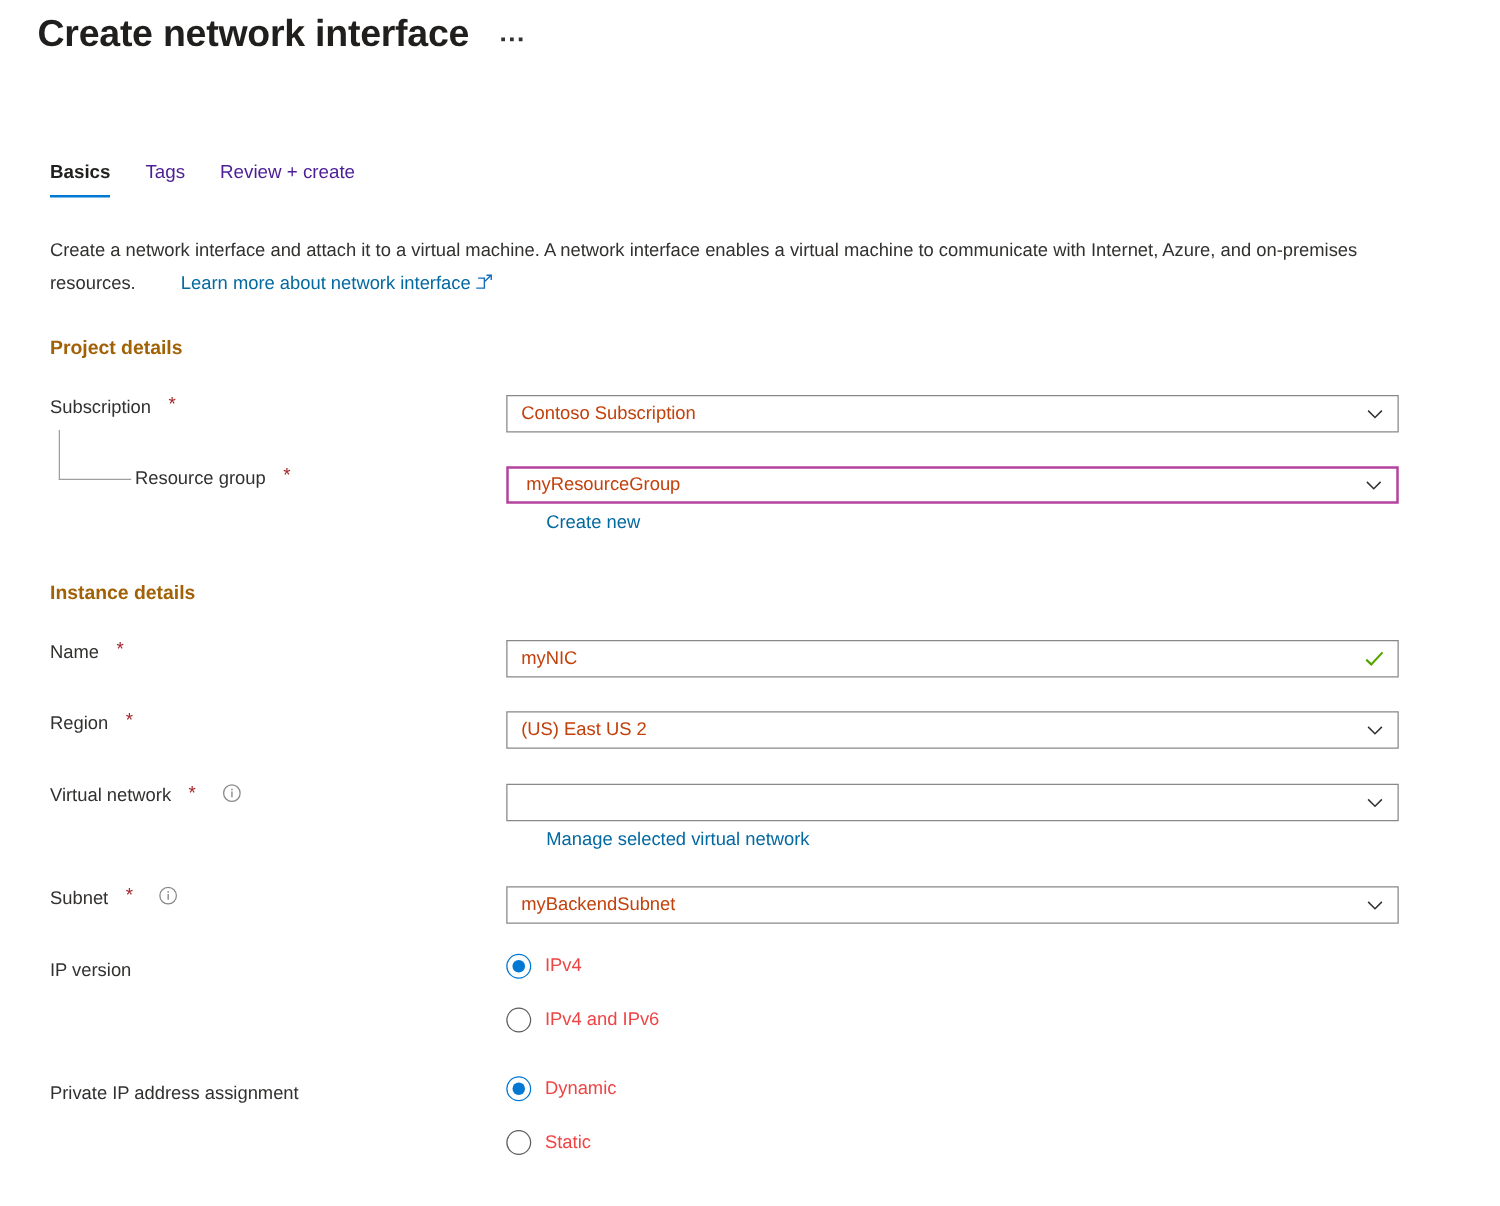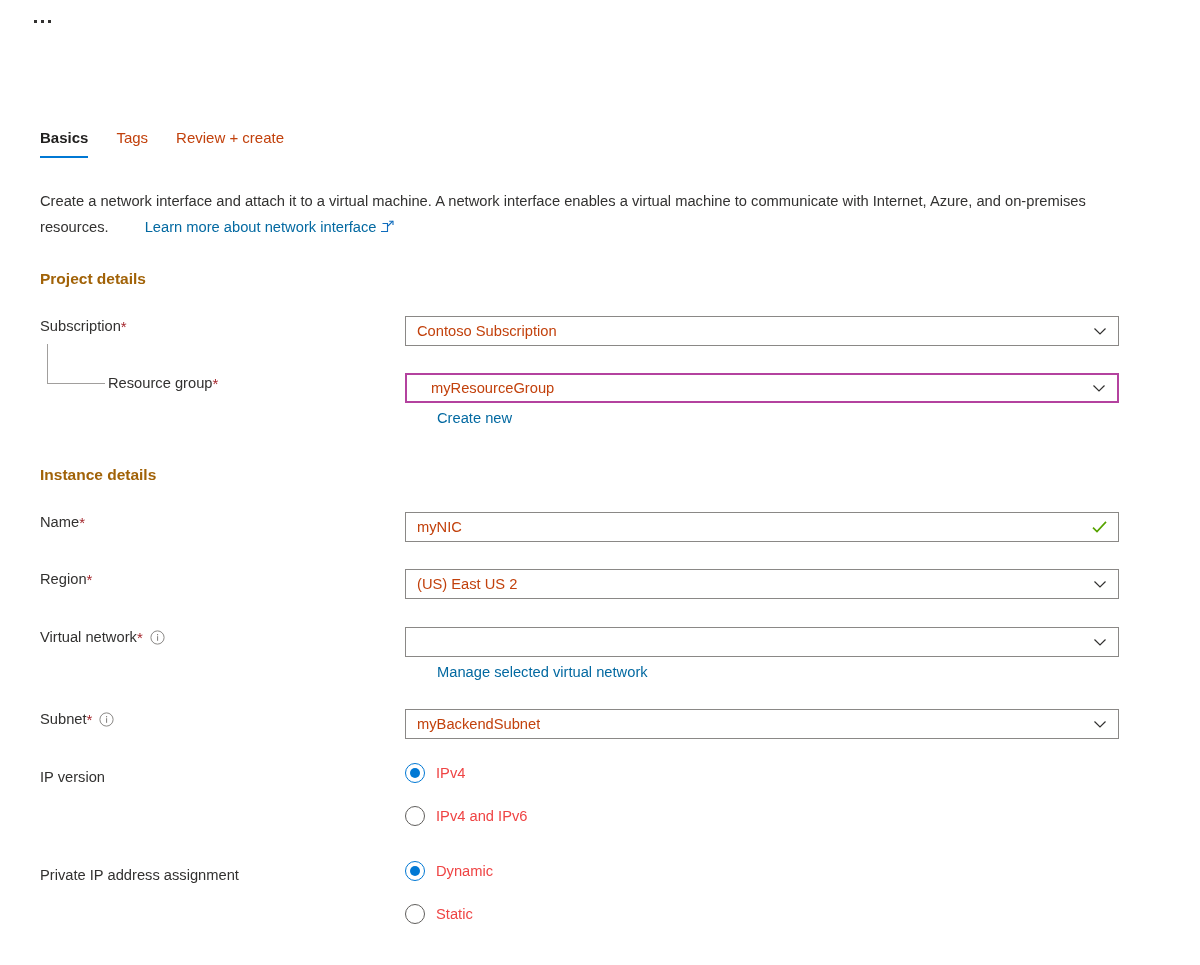--- a/index.html
+++ b/index.html
@@ -43,21 +43,21 @@
   }
 
   
   .tabs {
     position: absolute;
     left: 40px; top: 128px;
     display: flex; align-items: flex-end;
   }
   .tab {
     font-size: 15px;
-    color: #c2410c;
+    color: #4c1d95;
     padding: 0 14px 10px 14px;
     cursor: pointer;
     position: relative;
     white-space: nowrap;
     line-height: 20px;
   }
   .tab:first-child { padding-left: 0; }
   .tab.active { font-weight: 700; color: #201f1e; }
   .tab.active::after {
     content: "";
@@ -101,22 +101,21 @@
 
   
   .row { position: absolute; left: 40px; width: 1120px; }
   .row-label {
     position: absolute;
     left: 0;
     font-size: 14.7px;
     color: #323130;
     line-height: 20px;
     display: flex;
-    align-items: center;
-    gap: 0;
+    gap: 14px;
     white-space: nowrap;
   }
   .req { color: #a4262c; font-size: 15px; line-height: 1; }
 
   .info-icon {
     display: inline-flex;
     width: 15px; height: 15px;
     cursor: pointer;
   }
 
@@ -129,21 +128,21 @@
     border: 1px solid #8a8886;
     background: #ffffff;
     display: flex;
     align-items: center;
     padding: 0 30px 0 11px;
     font-size: 14.7px;
     color: #c2410c;
     cursor: pointer;
     line-height: 28px;
   }
-  .field.focused { border: 2px solid #b4429f; padding-left: 24px; }
+  .field.focused { border: 2px solid #b4429f; padding-left: 14px; }
   .field-value { overflow: hidden; white-space: nowrap; text-overflow: ellipsis; }
   .chevron {
     position: absolute;
     right: 10px; top: 50%;
     transform: translateY(-50%);
     display: flex;
   }
   .check {
     position: absolute;
     right: 10px; top: 50%;
@@ -205,20 +204,21 @@
     border-bottom: 1px solid #a19f9d;
     pointer-events: none;
   }
 </style>
 </head>
 <body>
 
 <div class="page">
 
   <div class="title-row">
+    <div class="page-title">Create network interface</div>
     <div class="ellipsis-btn">
       <span class="dot"></span>
       <span class="dot"></span>
       <span class="dot"></span>
     </div>
   </div>
 
   <div class="tabs">
     <div class="tab active">Basics</div>
     <div class="tab">Tags</div>

